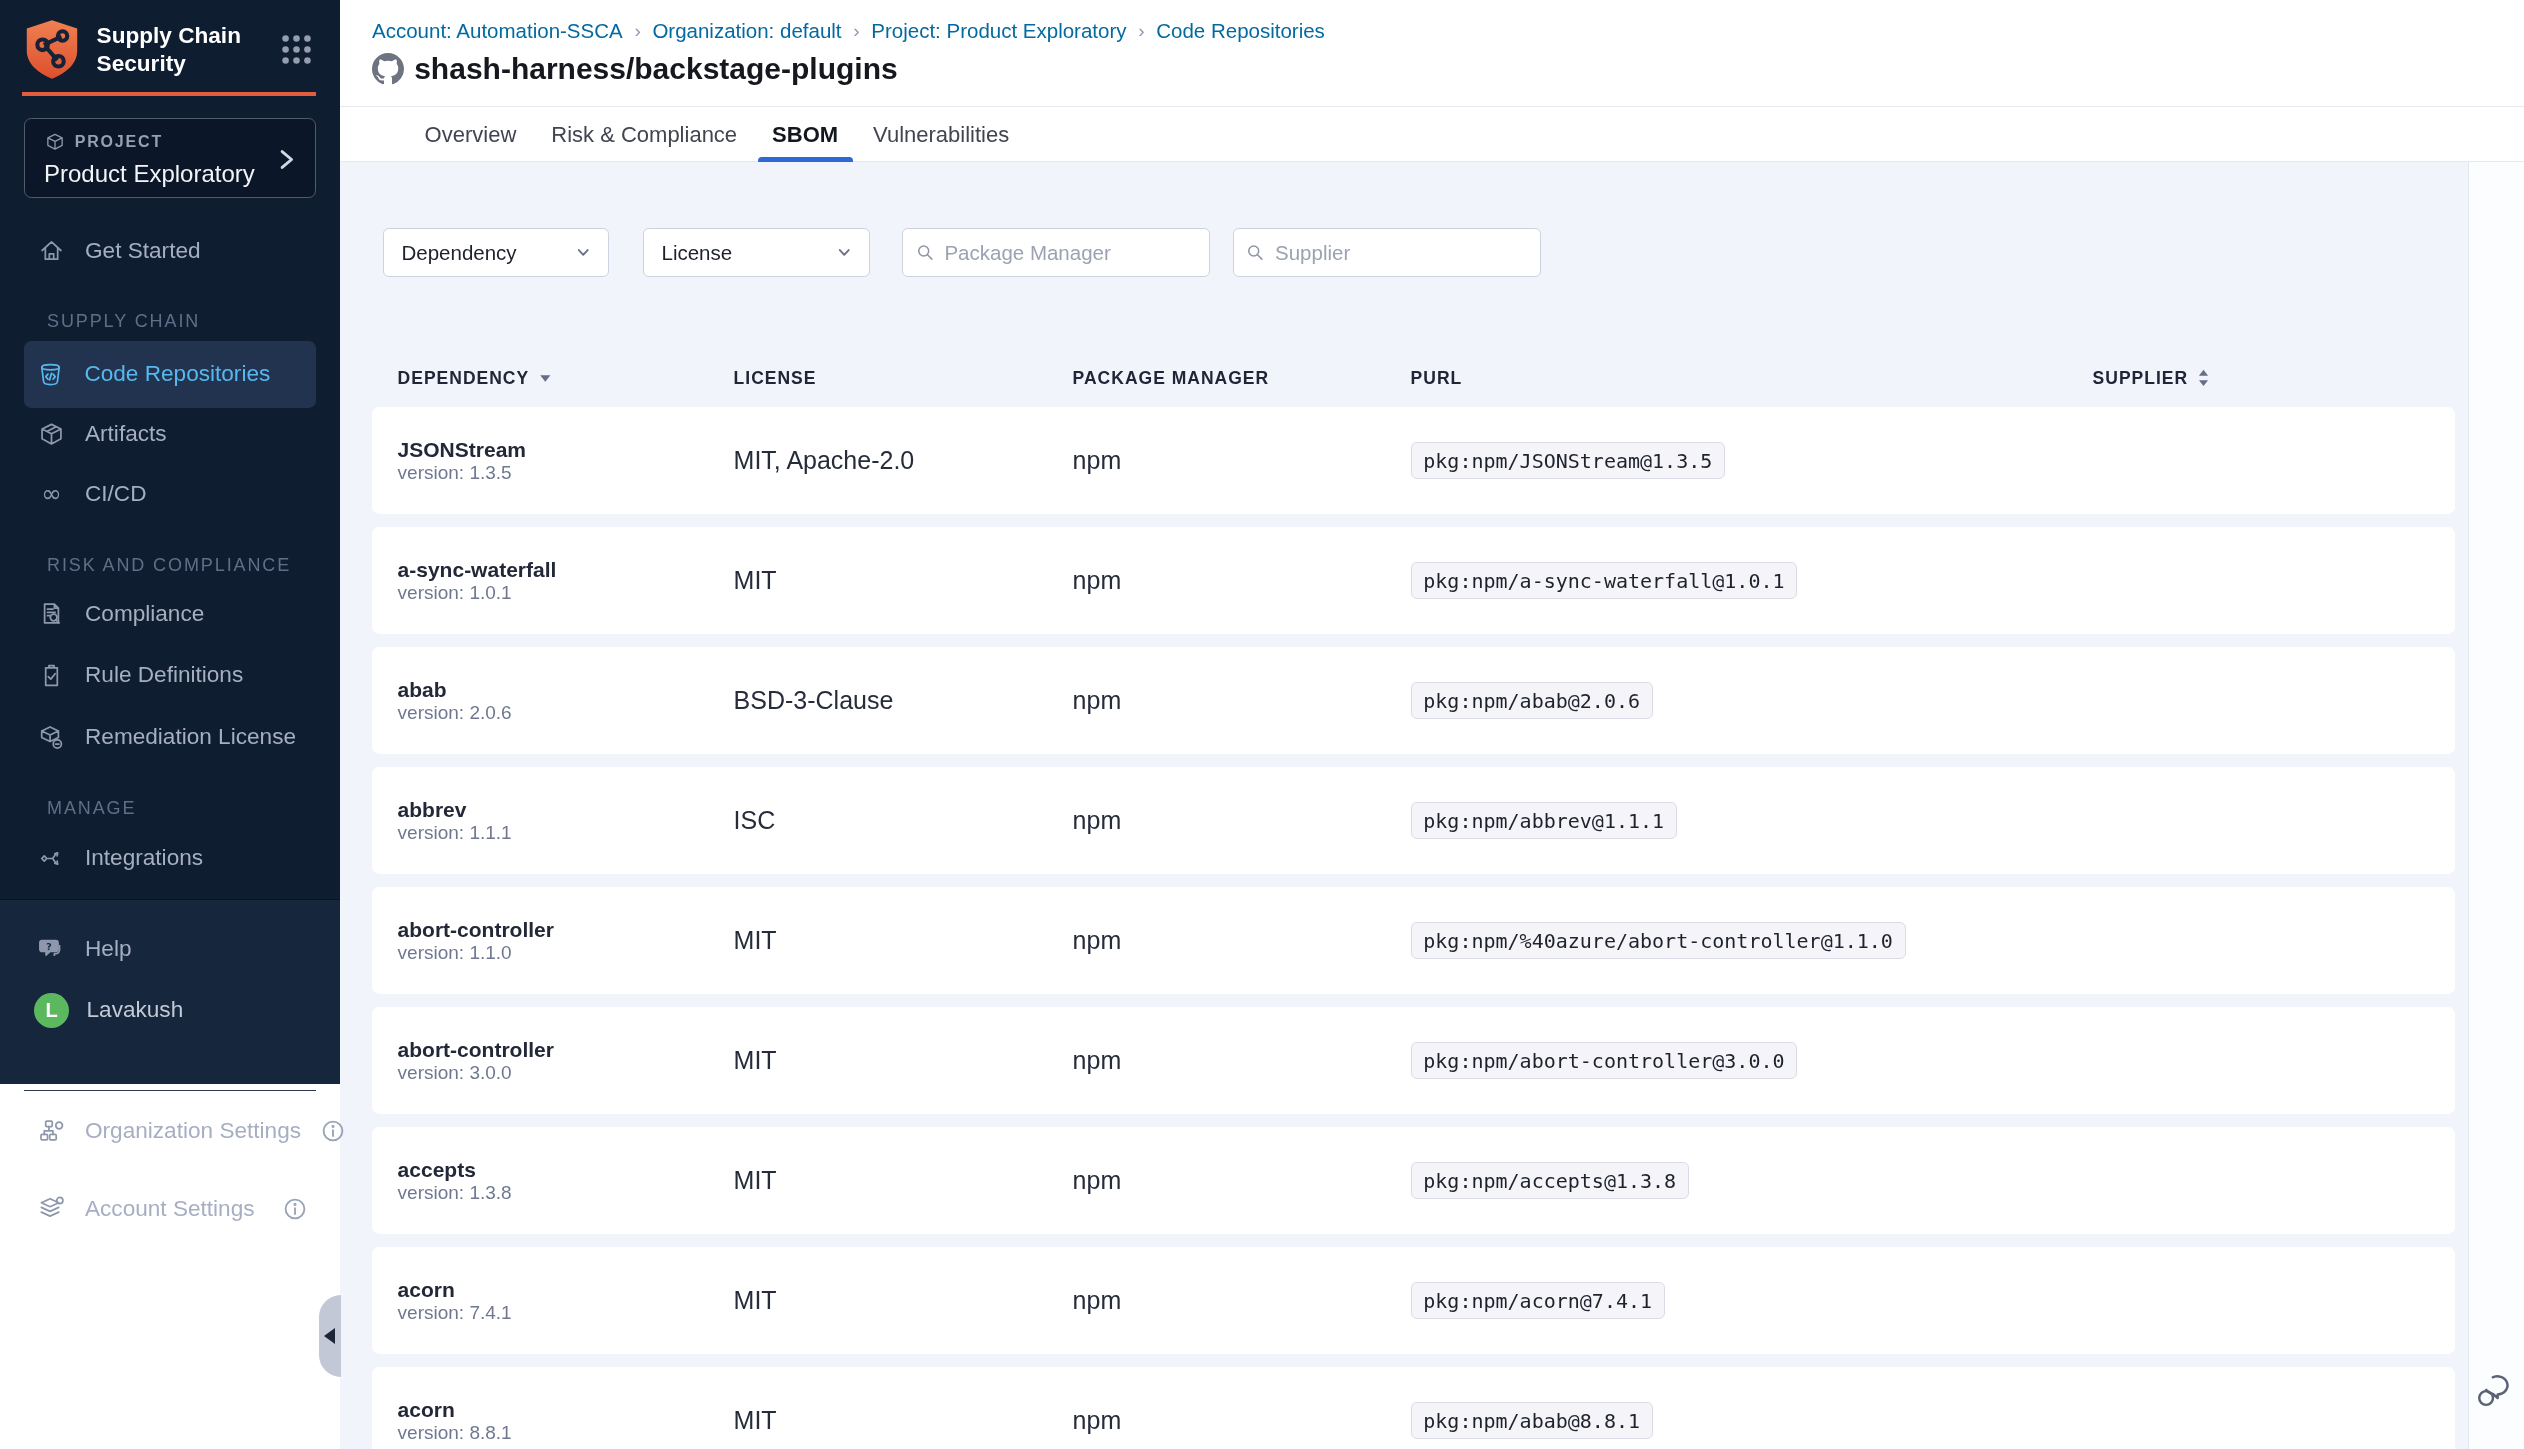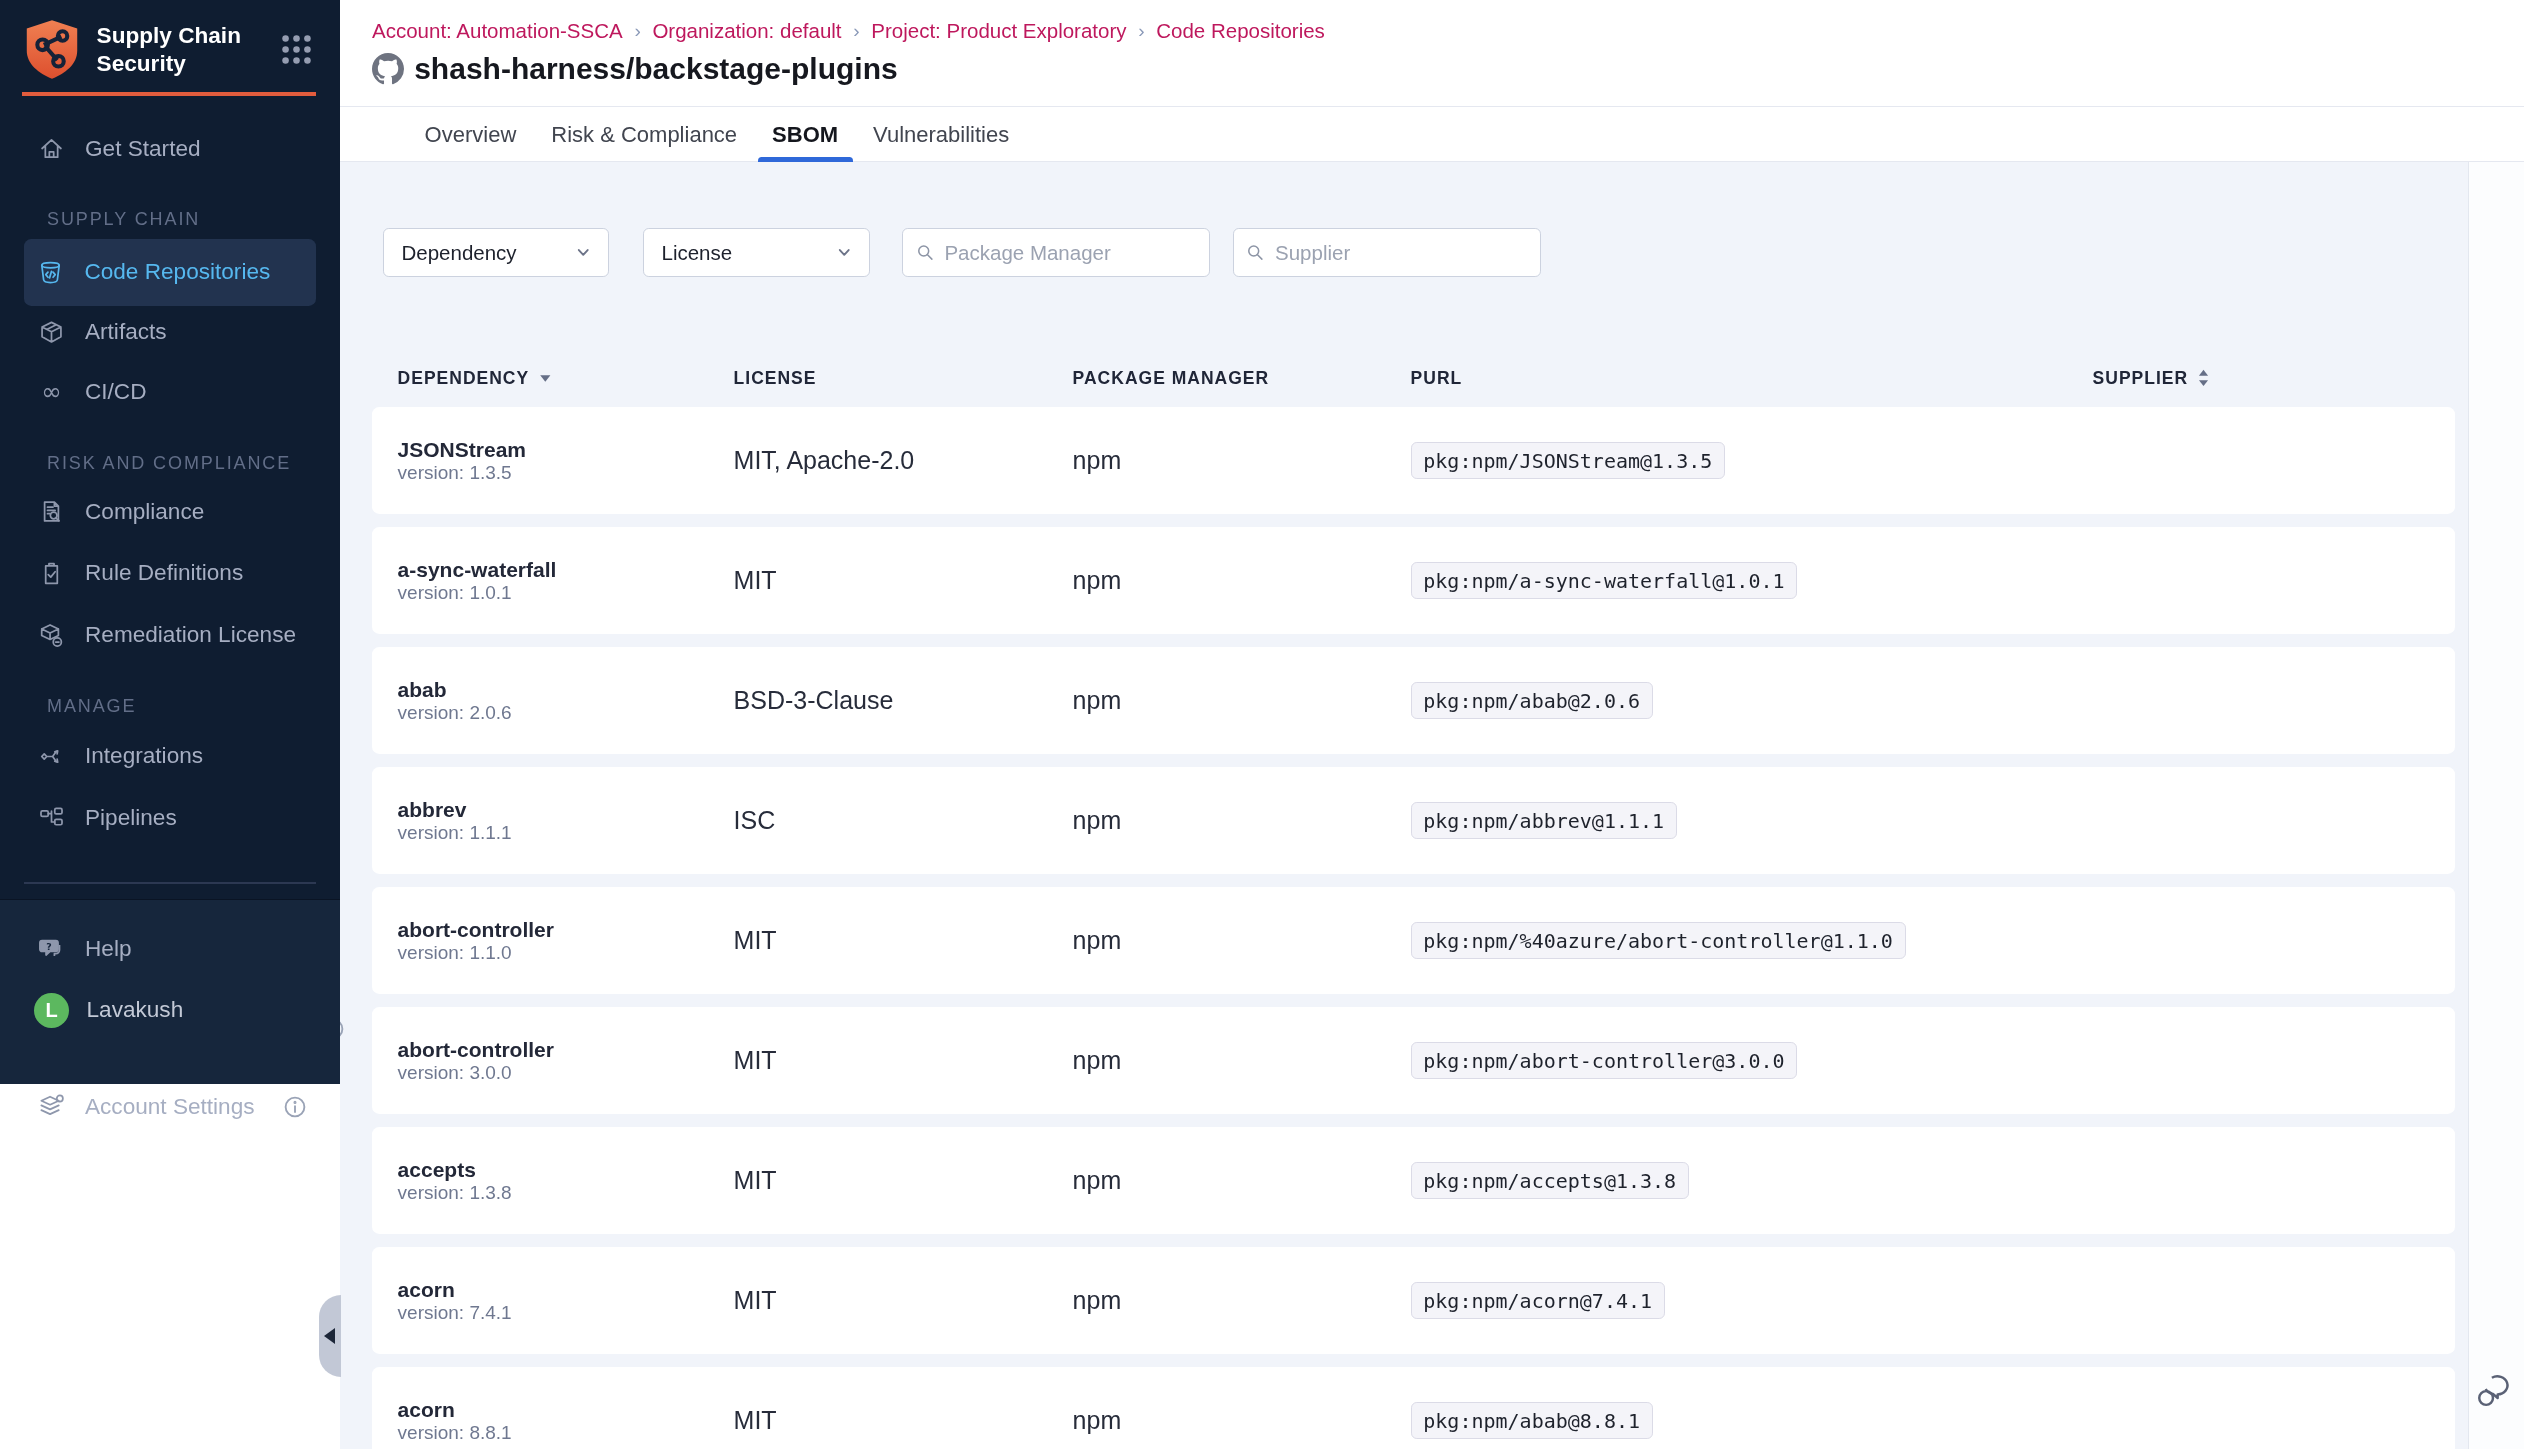--- a/index.html
+++ b/index.html
@@ -50,21 +50,21 @@
   .collapse-handle { position:absolute; left:319px; top:1295px; width:22px; height:82px;
     background:#c2c8d6; border-radius:44px 0 0 44px; z-index:6; cursor:pointer;
     display:flex; align-items:center; justify-content:center; }
   .collapse-handle .tri { width:0; height:0; border-top:8px solid transparent;
     border-bottom:8px solid transparent; border-right:11px solid #1c2638; margin-right:1.5px; }
 
   
   .page-header { position:absolute; left:340px; right:0; top:0; height:107px;
     background:#fff; border-bottom:1.5px solid #e5e8f0; padding:19px 0 0 32px; }
   .breadcrumb { display:flex; align-items:center; gap:11.7px; font-size:20.5px; }
-  .breadcrumb a { color:#be185d; text-decoration:none; cursor:pointer; }
+  .breadcrumb a { color:#0369a1; text-decoration:none; cursor:pointer; }
   .crumb-sep { color:#8a99b8; font-size:19px; }
   .title-row { display:flex; align-items:center; gap:10.2px; margin-top:8.8px; }
   .gh-icon { width:32px; height:32px; fill:#6e7380; }
   .page-title { font-size:30px; font-weight:700; color:#16181f; }
 
   
   .tabbar { position:absolute; left:340px; right:0; top:108px; height:54px; background:#fff;
     border-bottom:1.5px solid #e5e8f0; display:flex; padding-left:70px; }
   .tab { position:relative; display:flex; align-items:center; padding:0 14.6px;
     font-size:22px; color:#41454f; cursor:pointer; margin-right:5.8px; }
@@ -151,20 +151,36 @@
             <circle cx="24" cy="24" r="4.5"></circle>
             <circle cx="39" cy="24" r="4.5"></circle>
           <circle cx="9" cy="39" r="4.5"></circle>
             <circle cx="24" cy="39" r="4.5"></circle>
             <circle cx="39" cy="39" r="4.5"></circle>
         </svg>
       </span>
     </div>
     <div class="accent-bar"></div>
 
+    <div class="project-card">
+      <div class="project-label-row">
+        <span>
+          <svg class="ic" width="22" height="22" viewBox="0 0 40 40">
+            <path d="M20 6 L33 12.5 V26 L20 33 L7 26 V12.5 Z M7 12.5 L20 19 L33 12.5 M20 19 V33"></path>
+          </svg>
+        </span>
+        <span class="project-label">PROJECT</span>
+      </div>
+      <div class="project-name">Product Exploratory</div>
+      <span class="project-chevron">
+        <svg width="25" height="29" viewBox="0 0 34 40">
+            <path d="M11 9 L24 20 L11 31" stroke="#d2d7e0" stroke-width="4" fill="none" stroke-linecap="round" stroke-linejoin="round"></path>
+          </svg>
+      </span>
+    </div>
 
     <nav class="nav">
       <div class="nav-item">
         <svg class="nav-icon ic" viewBox="0 0 40 40">
           <path d="M7 20 L20 8 L33 20 M11.5 16 V32 H28.5 V16 M17 32 V24.5 H23 V32"></path>
         </svg>
         <span class="nav-label">Get Started</span>
       </div>
 
       <div class="section-label mt50">SUPPLY CHAIN</div>

